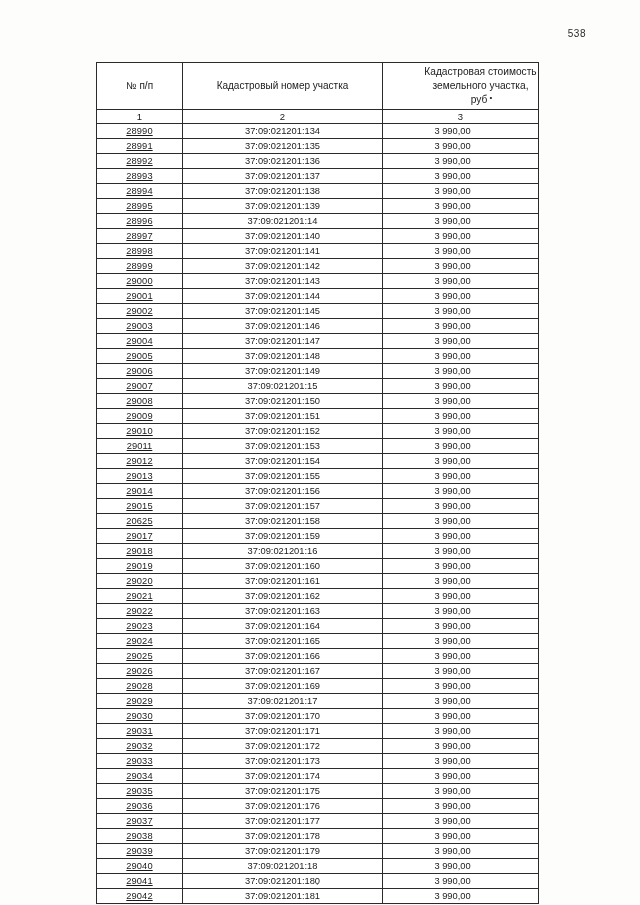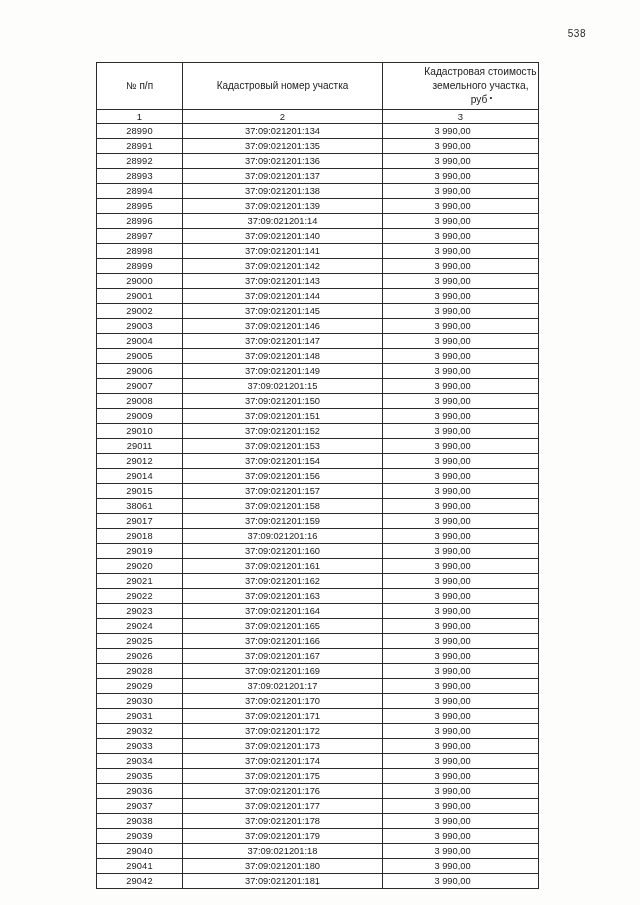--- a/index.html
+++ b/index.html
@@ -71,20 +71,21 @@
   }
   tbody td {
     height: 14px;
     font-size: 9.3px;
     line-height: 13px;
     text-align: center;
     white-space: nowrap;
   }
   tbody td.num {
     letter-spacing: 0.1px;
+    text-decoration: underline;
   }
   tbody td.cost {
     text-align: center;
     padding-right: 16px;
   }
   .ruble-mark {
     font-size: 8px;
     position: relative;
     top: -3px;
     left: 2px;
@@ -233,31 +234,36 @@
             <td class="num">29011</td>
             <td>37:09:021201:153</td>
             <td class="cost">3 990,00</td>
           </tr>
           <tr>
             <td class="num">29012</td>
             <td>37:09:021201:154</td>
             <td class="cost">3 990,00</td>
           </tr>
           <tr>
+            <td class="num">29013</td>
+            <td>37:09:021201:155</td>
+            <td class="cost">3 990,00</td>
+          </tr>
+          <tr>
             <td class="num">29014</td>
             <td>37:09:021201:156</td>
             <td class="cost">3 990,00</td>
           </tr>
           <tr>
             <td class="num">29015</td>
             <td>37:09:021201:157</td>
             <td class="cost">3 990,00</td>
           </tr>
           <tr>
-            <td class="num">38061</td>
+            <td class="num">20625</td>
             <td>37:09:021201:158</td>
             <td class="cost">3 990,00</td>
           </tr>
           <tr>
             <td class="num">29017</td>
             <td>37:09:021201:159</td>
             <td class="cost">3 990,00</td>
           </tr>
           <tr>
             <td class="num">29018</td>

